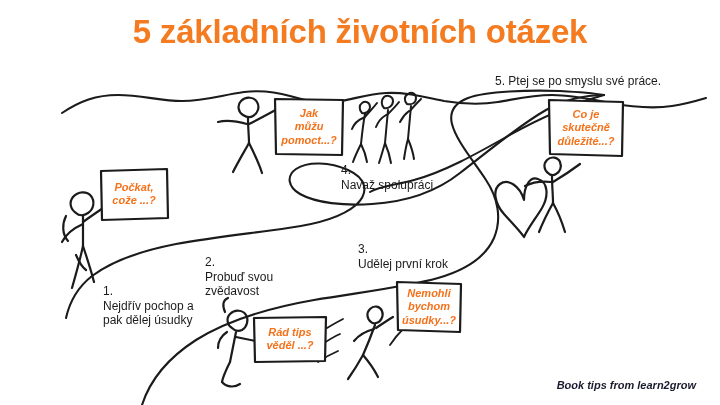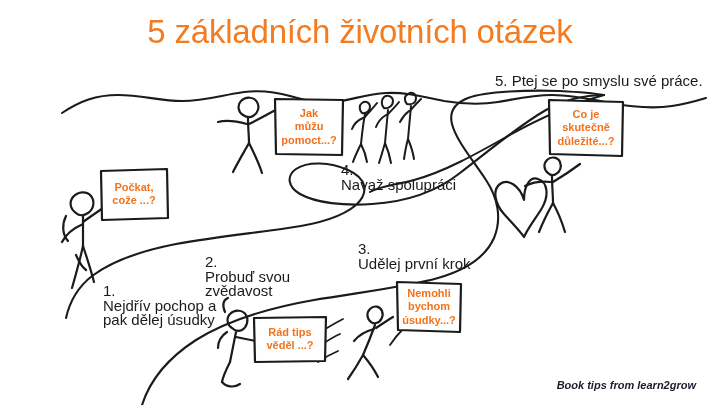--- a/index.html
+++ b/index.html
@@ -6,53 +6,53 @@
   body{
     width:720px;height:405px;overflow:hidden;position:relative;
     font-family:"Liberation Sans","DejaVu Sans",sans-serif;
     background:#ffffff;
   }
   #slide{position:absolute;left:0;top:0;width:720px;height:405px;background:#fff;}
 
   
   .title{
     position:absolute;left:0;top:12px;width:720px;text-align:center;
-    font-size:33px;font-weight:normal;color:#F47B20;letter-spacing:-0.2px;
+    font-size:33px;font-weight:bold;color:#F47B20;letter-spacing:-0.2px;
     line-height:40px;white-space:nowrap;
   }
   .subtitle{
     position:absolute;left:0;top:56px;width:720px;text-align:center;
     font-size:16px;color:#F47B20;line-height:22px;white-space:nowrap;
   }
   .footer{
     position:absolute;right:24px;bottom:14px;
     font-size:11px;font-style:italic;font-weight:bold;color:#1a1a2e;
     white-space:nowrap;
   }
 
   
   #art{position:absolute;left:0;top:0;width:720px;height:405px;}
   #art path,#art line,#art polyline{fill:none;stroke:#1b1b1b;stroke-linecap:round;stroke-linejoin:round;}
 
   
   .step{
-    position:absolute;color:#1b1b1b;font-size:15px;line-height:14.5px;
+    position:absolute;color:#1b1b1b;font-size:12px;line-height:14.5px;
     white-space:pre;
   }
 
   
   .sign{position:absolute;}
   .sign .board{position:absolute;left:0;top:0;width:100%;height:100%;}
   .sign .board path{fill:#ffffff;stroke:#1b1b1b;stroke-width:2.2;
                     stroke-linejoin:round;stroke-linecap:round;}
   .sign .txt{
     position:absolute;left:0;top:0;width:100%;height:100%;
     display:flex;flex-direction:column;align-items:center;justify-content:center;
     color:#F4721B;font-weight:bold;font-size:11px;line-height:13.5px;
-    text-align:center;white-space:pre-line;
+    text-align:center;white-space:pre-line;font-style:italic;
   }
 </style>
 </head>
 <body>
 
 <div id="slide">
 
   <svg id="art" viewBox="0 0 720 405" xmlns="http://www.w3.org/2000/svg">
 
     <path stroke-width="2.1" d="M62,113 C80,101 96,95 118,95 C142,95 160,101 182,101

